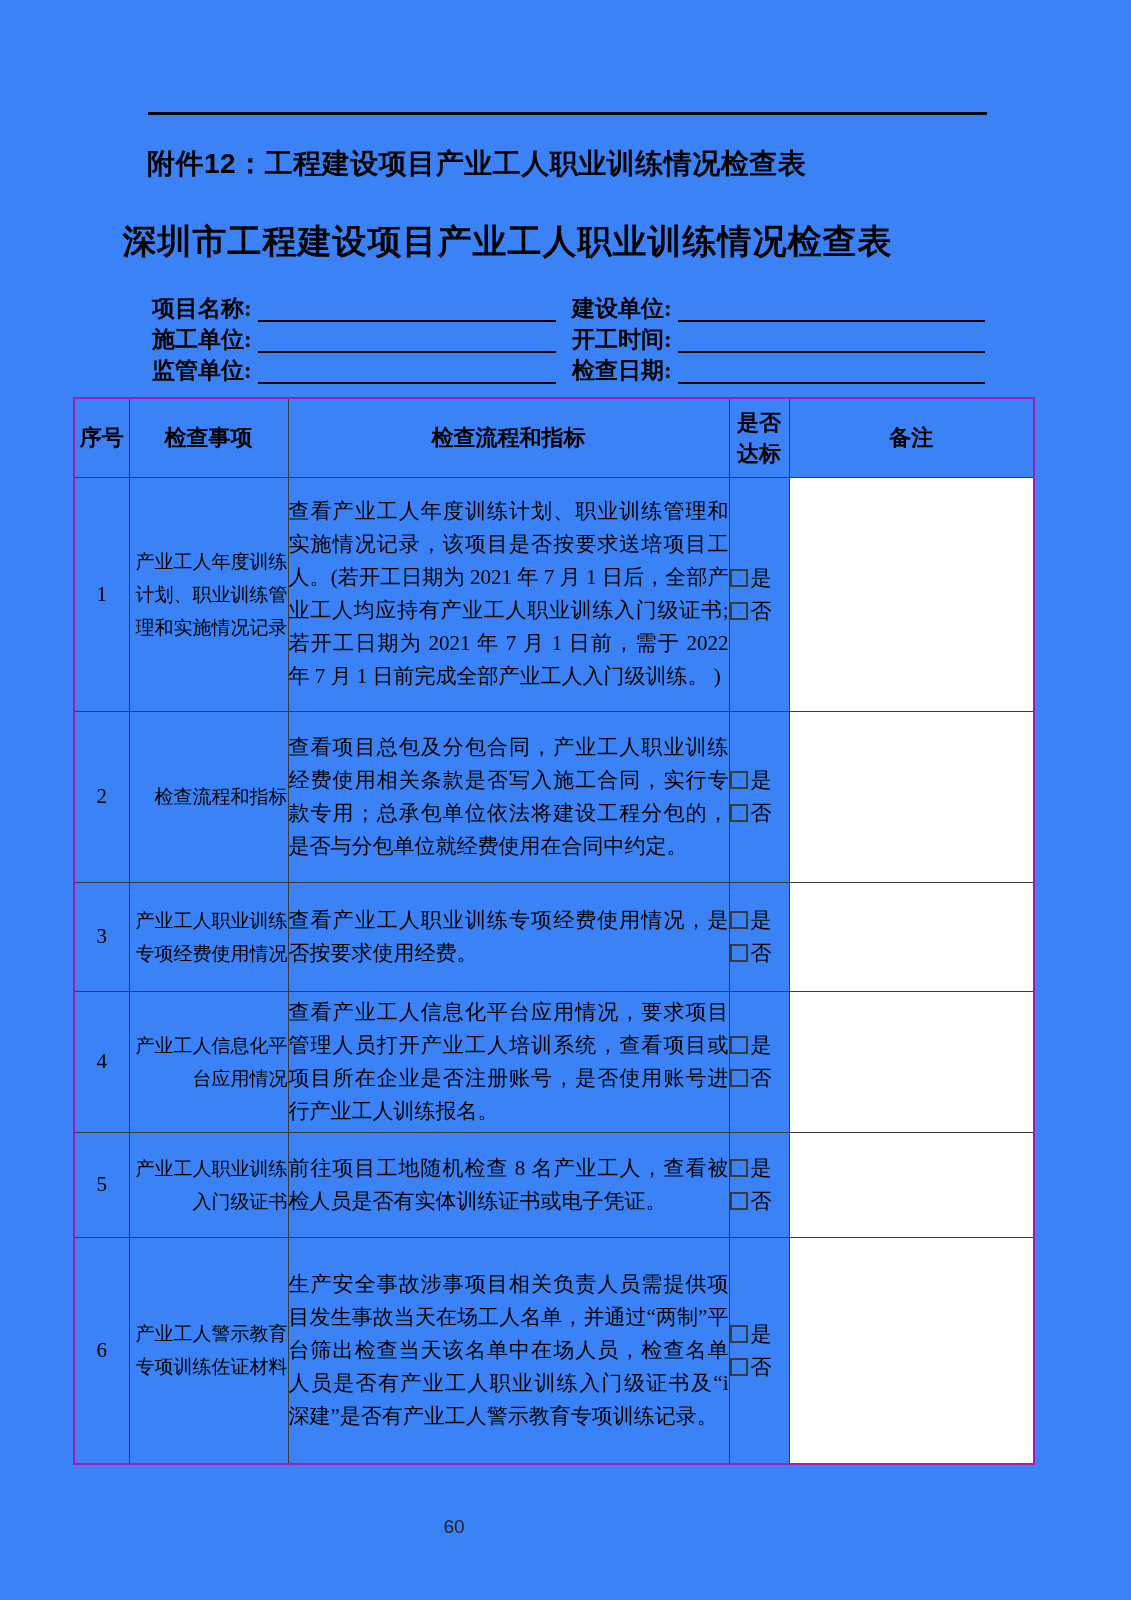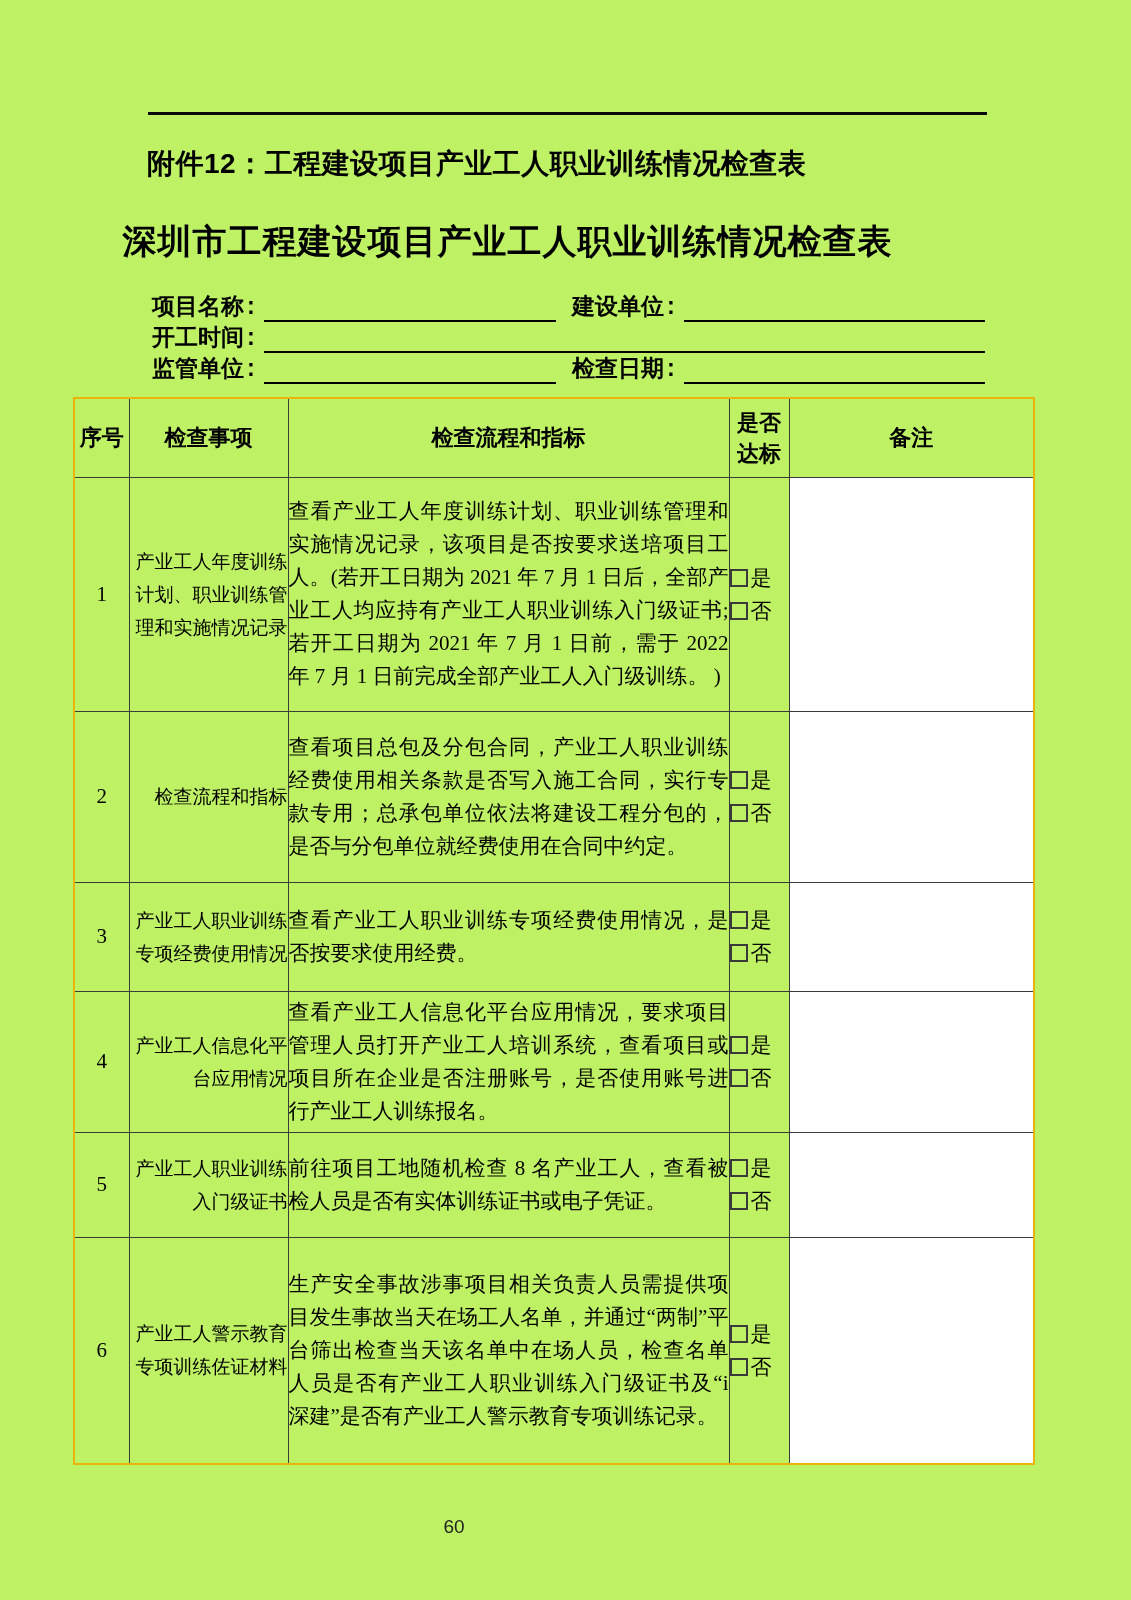--- a/index.html
+++ b/index.html
@@ -1,20 +1,20 @@
 <!DOCTYPE html>
 <html><head>
 <meta charset="utf-8">
 <style>
   html, body { margin: 0; padding: 0; background: #ffffff; }
   .page {
     position: relative;
     width: 1131px;
     height: 1600px;
-    background: #bef264;
+    background: #3b82f6;
     color: #111;
     font-family: "Liberation Serif", serif;
     overflow: hidden;
   }
   .top-rule {
     position: absolute;
     left: 148px;
     top: 112px;
     width: 839px;
     height: 3px;
@@ -47,41 +47,41 @@
     position: absolute;
     left: 152px;
     top: 291px;
     width: 833px;
   }
   .form-row { display: flex; height: 31px; }
   .form-field { display: flex; align-items: flex-end; }
   .form-field.left  { width: 404px; margin-right: 16px; }
   .form-field.right { flex: 1; }
   .form-label {
-    font-family: Liberation Mono, monospace;
+    font-family: Liberation Serif, serif;
     font-weight: bold;
     font-size: 23px;
     line-height: 27px;
     white-space: nowrap;
     color: #000;
   }
   .form-underline {
     flex: 1;
     height: 24px;
     margin-left: 6px;
     border-bottom: 2px solid #000;
   }
   table.check-table {
     position: absolute;
     left: 73px;
     top: 397px;
     width: 960px;
     border-collapse: collapse;
     table-layout: fixed;
-    border: 2px solid #eab308;
+    border: 2px solid #a21caf;
   }
   table.check-table th, table.check-table td {
     border: 1px solid #3a3a3a;
     padding: 0;
     overflow: hidden;
   }
   tr.hdr  { height: 79px; }
   tr.r1 { height: 234px; }
   tr.r2 { height: 171px; }
   tr.r3 { height: 109px; }
@@ -160,20 +160,24 @@
       <div class="form-field left">
         <span class="form-label">项目名称:</span>
         <span class="form-underline"></span>
       </div>
       <div class="form-field right">
         <span class="form-label">建设单位:</span>
         <span class="form-underline"></span>
       </div>
     </div>
     <div class="form-row">
+      <div class="form-field left">
+        <span class="form-label">施工单位:</span>
+        <span class="form-underline"></span>
+      </div>
       <div class="form-field right">
         <span class="form-label">开工时间:</span>
         <span class="form-underline"></span>
       </div>
     </div>
     <div class="form-row">
       <div class="form-field left">
         <span class="form-label">监管单位:</span>
         <span class="form-underline"></span>
       </div>

